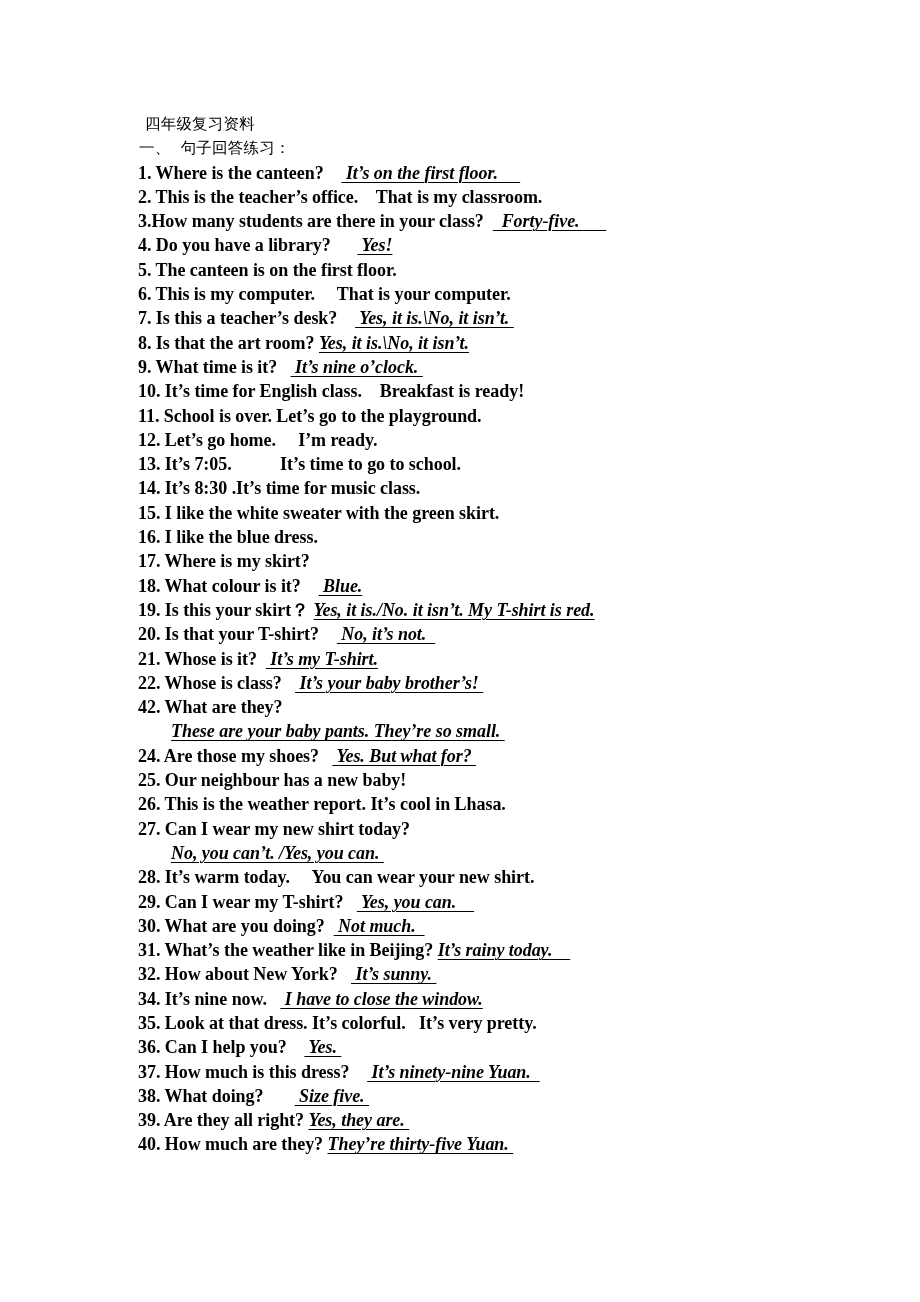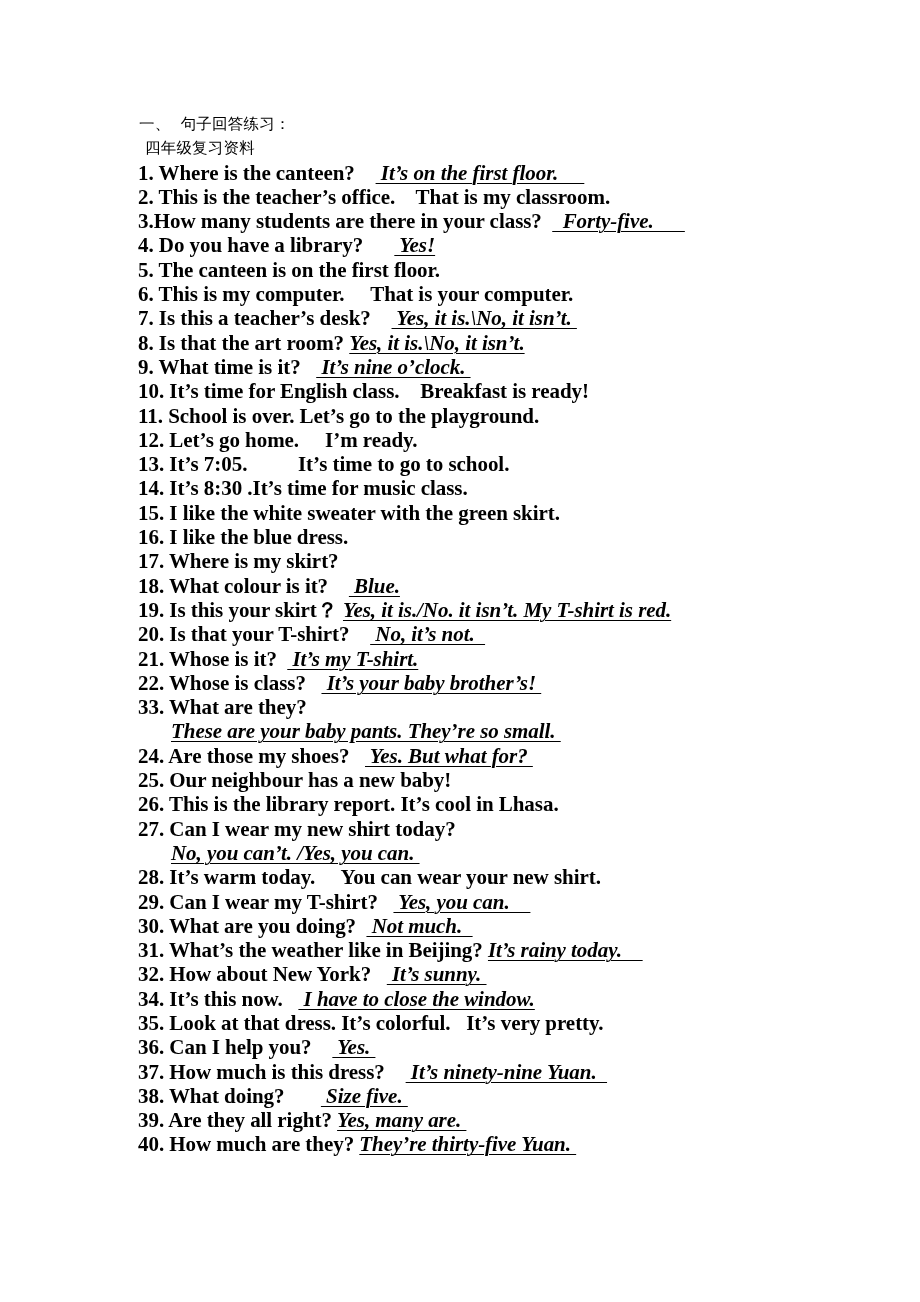--- a/index.html
+++ b/index.html
@@ -38,21 +38,21 @@
     white-space: pre;
     letter-spacing: 0.2px;
   }
   .hdr-title {
     padding-left: 7px;
   }
   .hdr-sub {
     padding-left: 1px;
   }
   .q-line {
-    font-size: 21px;
+    font-size: 18px;
     line-height: 24.3px;
     font-weight: bold;
     white-space: pre;
     letter-spacing: -0.05px;
   }
   .cont-line {
     padding-left: 33px;
   }
   .ans {
     font-style: italic;
@@ -67,23 +67,23 @@
     font-weight: bold;
     white-space: pre;
   }
 </style>
 </head>
 <body>
 
 <div id="doc-page">
   <div id="doc-body">
 
+    <div class="hdr-line hdr-title">四年级复习资料</div>
+
     <div class="hdr-line hdr-sub">一、  句子回答练习：</div>
-
-    <div class="hdr-line hdr-title">四年级复习资料</div>
 
     <div id="qa-list">
         <div class="q-line"><span>1. </span><span>Where is the canteen?</span><span>    </span><span class="ans"> It’s on the first floor.     </span></div>
         <div class="q-line"><span>2. </span><span>This is the teacher’s office.</span><span>    </span><span class="ans-plain" style="font-style: normal;">That is my classroom.</span></div>
         <div class="q-line"><span>3.</span><span>How many students are there in your class?</span><span>  </span><span class="ans">  Forty-five.      </span></div>
         <div class="q-line"><span>4. </span><span>Do you have a library?</span><span>      </span><span class="ans"> Yes!</span></div>
         <div class="q-line"><span>5. </span><span>The canteen is on the first floor.</span></div>
         <div class="q-line"><span>6. </span><span>This is my computer.</span><span>     </span><span class="ans-plain" style="font-style: normal;">That is your computer.</span></div>
         <div class="q-line"><span>7. </span><span>Is this a teacher’s desk?</span><span>    </span><span class="ans"> Yes, it is.\No, it isn’t. </span></div>
         <div class="q-line"><span>8. </span><span>Is that the art room?</span><span> </span><span class="ans">Yes, it is.\No, it isn’t.</span></div>
@@ -94,35 +94,35 @@
         <div class="q-line"><span>13. </span><span>It’s 7:05.</span><span>   </span><span class="ans-plain" style="font-style: normal; margin-left: 35px;">It’s time to go to school.</span></div>
         <div class="q-line"><span>14. </span><span>It’s 8:30 .It’s time for music class.</span></div>
         <div class="q-line"><span>15. </span><span>I like the white sweater with the green skirt.</span></div>
         <div class="q-line"><span>16. </span><span>I like the blue dress.</span></div>
         <div class="q-line"><span>17. </span><span>Where is my skirt?</span></div>
         <div class="q-line"><span>18. </span><span>What colour is it?</span><span>    </span><span class="ans"> Blue.</span></div>
         <div class="q-line"><span>19. </span><span>Is this your skirt？</span><span> </span><span class="ans">Yes, it is./No. it isn’t. My T-shirt is red.</span></div>
         <div class="q-line"><span>20. </span><span>Is that your T-shirt?</span><span>    </span><span class="ans"> No, it’s not.  </span></div>
         <div class="q-line"><span>21. </span><span>Whose is it?</span><span>  </span><span class="ans"> It’s my T-shirt.</span></div>
         <div class="q-line"><span>22. </span><span>Whose is class?</span><span>   </span><span class="ans"> It’s your baby brother’s! </span></div>
-        <div class="q-line"><span>33. </span><span>What are they?</span></div>
+        <div class="q-line"><span>42. </span><span>What are they?</span></div>
         <div class="q-line cont-line"><span class="ans">These are your baby pants. They’re so small. </span></div>
         <div class="q-line"><span>24. </span><span>Are those my shoes?</span><span>   </span><span class="ans"> Yes. But what for? </span></div>
         <div class="q-line"><span>25. </span><span>Our neighbour has a new baby!</span></div>
-        <div class="q-line"><span>26. </span><span>This is the library report. It’s cool in Lhasa.</span></div>
+        <div class="q-line"><span>26. </span><span>This is the weather report. It’s cool in Lhasa.</span></div>
         <div class="q-line"><span>27. </span><span>Can I wear my new shirt today?</span></div>
         <div class="q-line cont-line"><span class="ans">No, you can’t. /Yes, you can. </span></div>
         <div class="q-line"><span>28. </span><span>It’s warm today.</span><span>     </span><span class="ans-plain" style="font-style: normal;">You can wear your new shirt.</span></div>
         <div class="q-line"><span>29. </span><span>Can I wear my T-shirt?</span><span>   </span><span class="ans"> Yes, you can.    </span></div>
         <div class="q-line"><span>30. </span><span>What are you doing?</span><span>  </span><span class="ans"> Not much.  </span></div>
         <div class="q-line"><span>31. </span><span>What’s the weather like in Beijing?</span><span> </span><span class="ans">It’s rainy today.    </span></div>
         <div class="q-line"><span>32. </span><span>How about New York?</span><span>   </span><span class="ans"> It’s sunny. </span></div>
-        <div class="q-line"><span>34. </span><span>It’s this now.</span><span>   </span><span class="ans"> I have to close the window.</span></div>
+        <div class="q-line"><span>34. </span><span>It’s nine now.</span><span>   </span><span class="ans"> I have to close the window.</span></div>
         <div class="q-line"><span>35. </span><span>Look at that dress. It’s colorful.</span><span>   </span><span class="ans-plain" style="font-style: normal;">It’s very pretty.</span></div>
         <div class="q-line"><span>36. </span><span>Can I help you?</span><span>    </span><span class="ans"> Yes. </span></div>
         <div class="q-line"><span>37. </span><span>How much is this dress?</span><span>    </span><span class="ans"> It’s ninety-nine Yuan.  </span></div>
         <div class="q-line"><span>38. </span><span>What doing?</span><span>       </span><span class="ans"> Size five. </span></div>
-        <div class="q-line"><span>39. </span><span>Are they all right?</span><span> </span><span class="ans">Yes, many are. </span></div>
+        <div class="q-line"><span>39. </span><span>Are they all right?</span><span> </span><span class="ans">Yes, they are. </span></div>
         <div class="q-line"><span>40. </span><span>How much are they?</span><span> </span><span class="ans">They’re thirty-five Yuan. </span></div>
       </div>
 
   </div>
 </div>
 
 </body></html>

